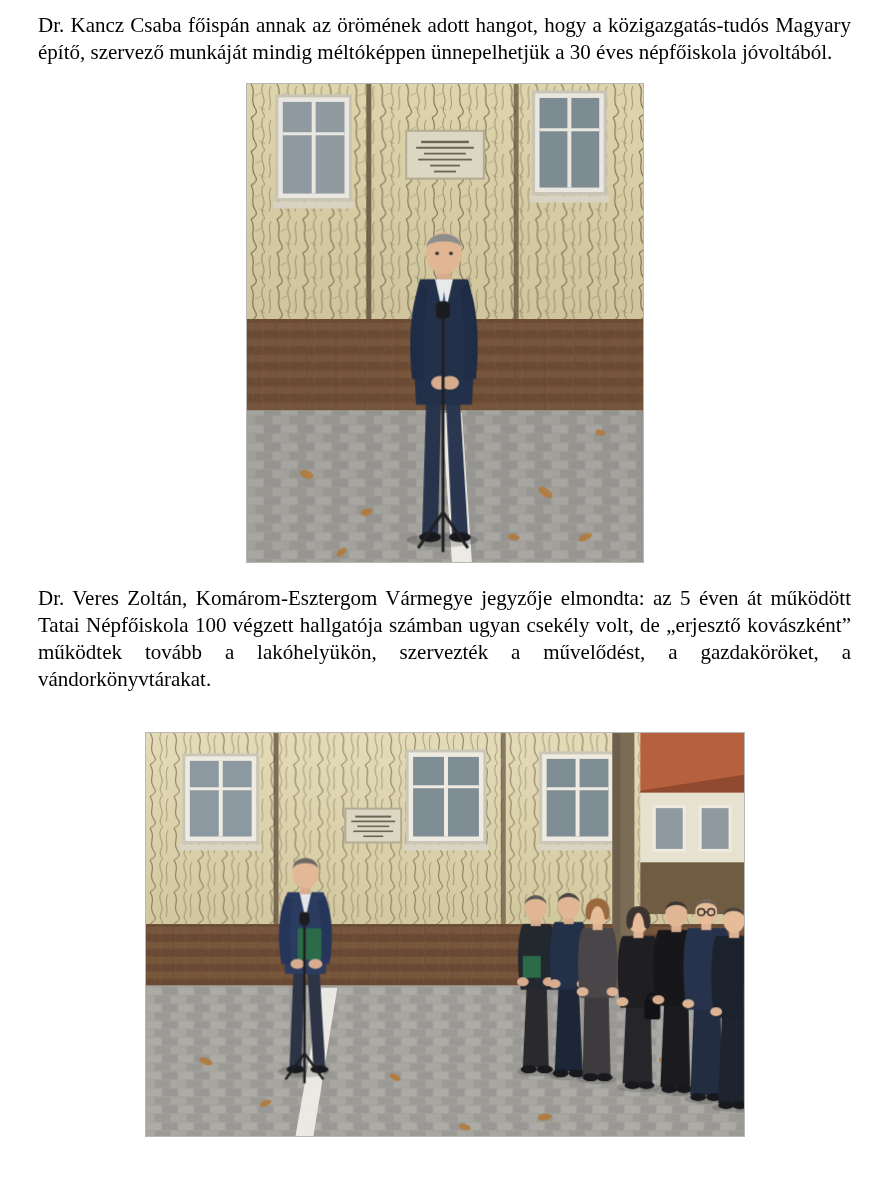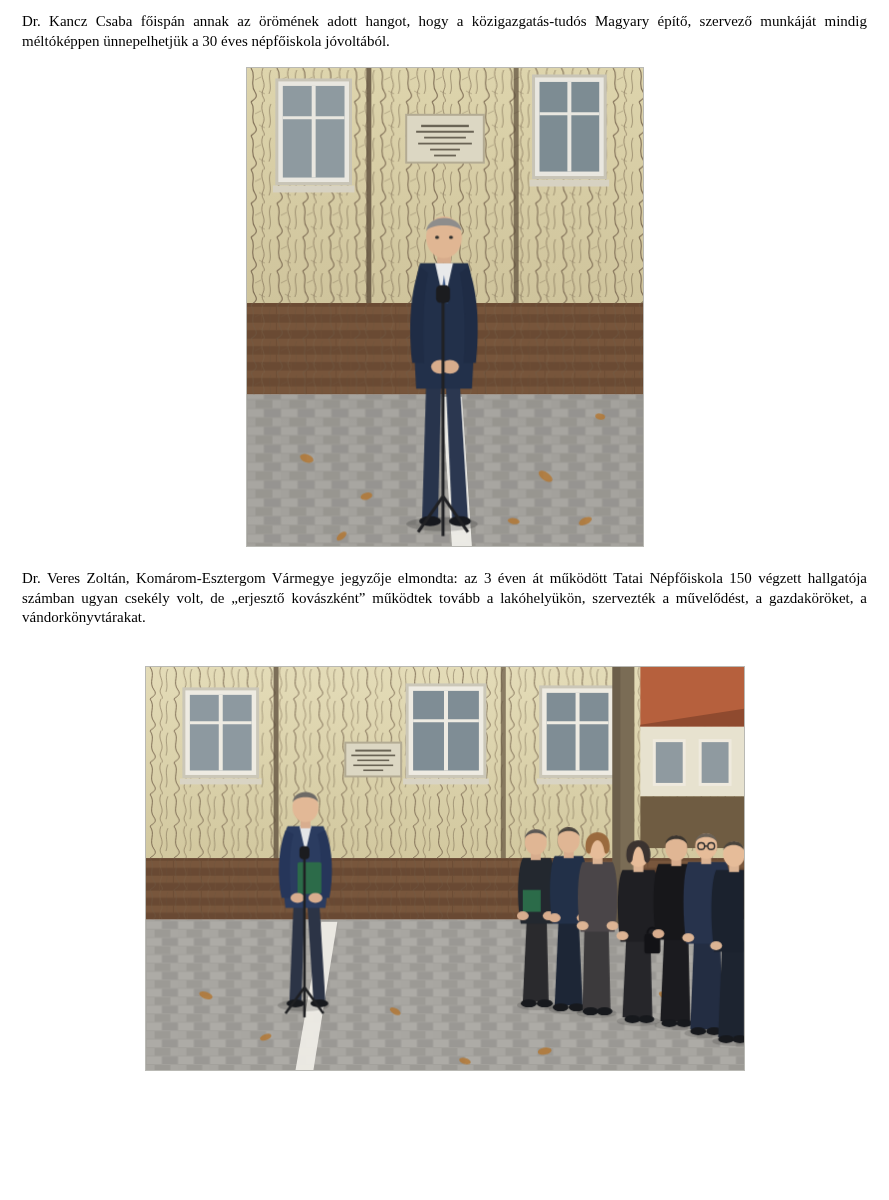--- a/index.html
+++ b/index.html
@@ -15,25 +15,25 @@
     overflow: hidden;
   }
   .page {
     width: 889px;
     height: 1200px;
     position: relative;
     box-sizing: border-box;
     padding: 10px 22px 0 22px;
   }
   .para {
-    font-size: 15px;
+    font-size: 21px;
     line-height: 1.30;
     text-align: justify;
     text-justify: inter-word;
-    margin: 0;
+    margin: 16px;
     hyphens: none;
   }
   .para-1 {
     margin-top: 2px;
   }
   .figure {
     display: flex;
     justify-content: center;
   }
   .figure-1 {
@@ -183,21 +183,21 @@
       <g stroke="#202124" fill="none">
         <line x1="197" y1="232" x2="197" y2="430" stroke-width="3"></line>
         <line x1="197" y1="430" x2="172" y2="466" stroke-width="3"></line>
         <line x1="197" y1="430" x2="222" y2="466" stroke-width="3"></line>
         <line x1="197" y1="430" x2="197" y2="470" stroke-width="3"></line>
       </g>
       <rect x="190" y="218" width="14" height="18" rx="5" fill="#1b1c1f"></rect>
     </svg>
   </div>
 
-  <p class="para para-2">Dr. Veres Zoltán, Komárom-Esztergom Vármegye jegyzője elmondta: az 3 éven át működött Tatai Népfőiskola 150 végzett hallgatója számban ugyan csekély volt, de „erjesztő kovászként” működtek tovább a lakóhelyükön, szervezték a művelődést, a gazdaköröket, a vándorkönyvtárakat.</p>
+  <p class="para para-2">Dr. Veres Zoltán, Komárom-Esztergom Vármegye jegyzője elmondta: az 5 éven át működött Tatai Népfőiskola 100 végzett hallgatója számban ugyan csekély volt, de „erjesztő kovászként” működtek tovább a lakóhelyükön, szervezték a művelődést, a gazdaköröket, a vándorkönyvtárakat.</p>
 
   <div class="figure figure-2">
     <svg class="photo photo-2" viewBox="0 0 600 405" preserveAspectRatio="none" role="img">
       <defs>
         <linearGradient id="wallTop2" x1="0" y1="0" x2="0" y2="1">
           <stop offset="0%" stop-color="#e4dcb8"></stop>
           <stop offset="100%" stop-color="#d2c89f"></stop>
         </linearGradient>
         <pattern id="vines2" width="24" height="32" patternUnits="userSpaceOnUse">
           <path d="M4 0 C10 8 2 15 8 23 C12 28 6 30 4 32" stroke="#6e5c46" stroke-width="1" fill="none" opacity="0.85"></path>

